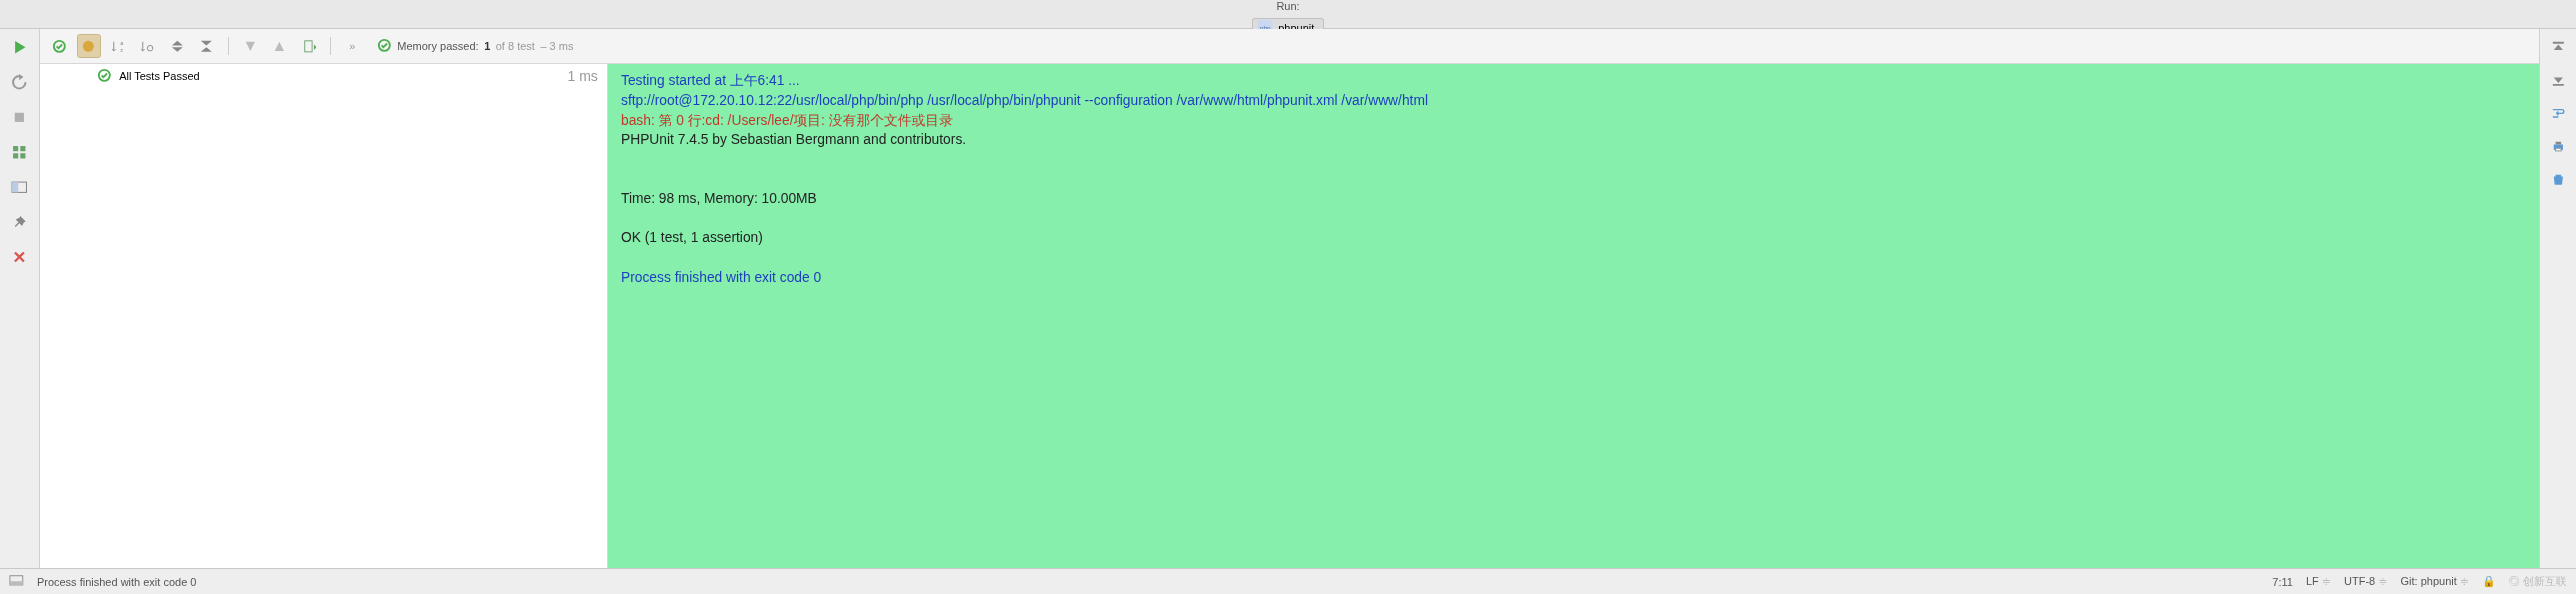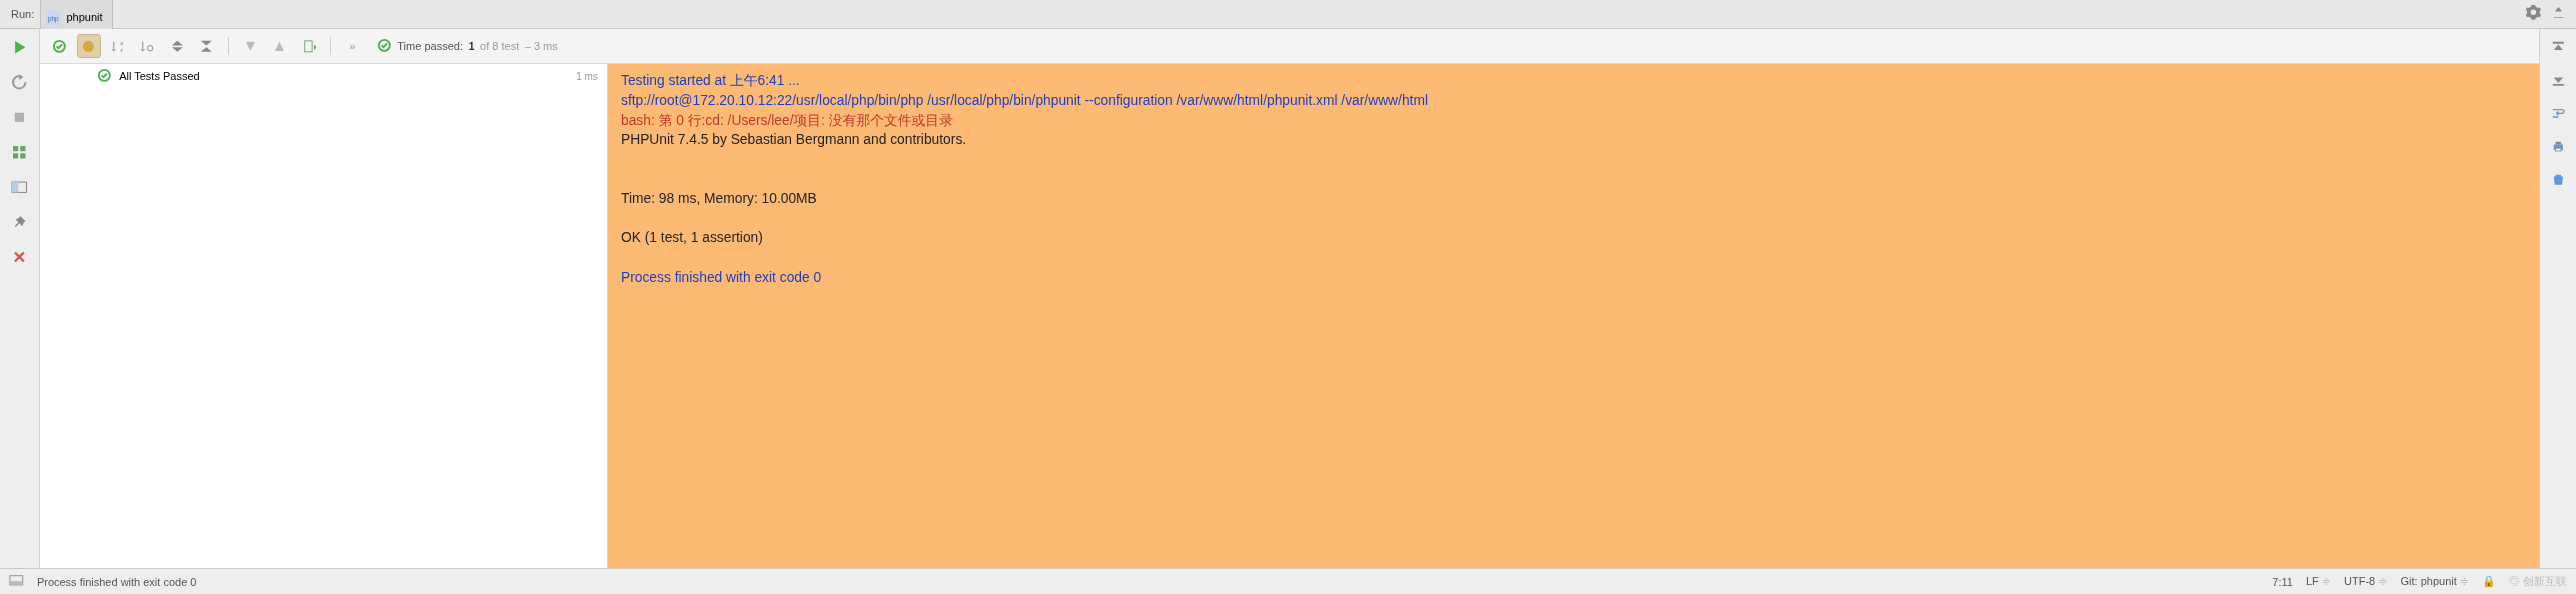--- a/index.html
+++ b/index.html
@@ -1,17 +1,17 @@
 <!DOCTYPE html>
 <html style="font-size:14.7px"><head>
 <meta charset="utf-8">
 <style>
 * { margin:0; padding:0; box-sizing:border-box; font-family:"Lucida Grande","Segoe UI",Arial,sans-serif; }
 body { background:#f2f2f2; color:#000; font-size:11px; width:2576px; height:594px; overflow:hidden; display:flex; flex-direction:column; }
-.topbar { height:29px; background:#e8e8e8; border-bottom:0.9px solid #c8c8c8; display:flex; align-items:center; padding:0 5.5px; }
+.topbar { height:29px; background:#e8e8e8; border-bottom:0.9px solid #c8c8c8; display:flex; align-items:center; padding:0 5.5px;flex-direction:column; }
 .topbar .lbl { color:#555; padding:0 5.5px; }
 .tab { display:flex; align-items:center; background:#dcdcdc; border:0.9px solid #c0c0c0; border-bottom:none; padding:1.8px 9.2px 1.8px 5.5px; height:36px; margin-top:5.5px; border-radius:2.8px 2.8px 0 0; }
 .tab .icon { width:14.7px; height:14.7px; margin-right:5.5px; display:flex; align-items:center; justify-content:center; }
 .spacer { flex:1; }
 .gear { color:#888; font-size:14.7px; padding:0 5.5px; cursor:pointer; }
 .hideico { color:#888; font-size:13px; padding:0 5.5px; cursor:pointer; }
 .main { flex:1; display:flex; min-height:0; }
 .gutter { width:40px; background:#eee; border-right:0.9px solid #d0d0d0; display:flex; flex-direction:column; align-items:center; padding-top:7.3px; gap:13px; }
 .gutter .gbtn { width:22px; height:22px; display:flex; align-items:center; justify-content:center; color:#777; cursor:pointer; font-size:14.7px; }
 .gbtn.green svg { fill:#4caf50; }
@@ -22,22 +22,22 @@
 .tbtn.active { background:#e0cfa8; border:0.9px solid #c9b887; }
 .tbtn svg { width:14.7px; height:14.7px; }
 .summary { display:flex; align-items:center; gap:5.5px; color:#555; margin-left:7.3px; }
 .summary .chk svg { width:14.7px; height:14.7px; }
 .summary b { color:#333; font-weight:600; }
 .summary .dim { color:#999; }
 .body { flex:1; display:flex; min-height:0; }
 .tree { width:568px; border-right:0.9px solid #d8d8d8; background:#fff;padding-left:48px; }
 .treerow { display:flex; align-items:center; padding:3.7px 9.2px; gap:7.3px; }
 .treerow .chk svg { width:14.7px; height:14.7px; }
-.treerow .time { margin-left:auto; color:#999; font-size:10px; }
-.console { flex:1; background:#fdba74; padding:7.3px 13px; font-family:"Menlo","Consolas",monospace; font-size:13.8px; line-height:1.35; overflow:auto; white-space:pre; }
+.treerow .time { margin-left:auto; color:#999; font-size:14px; }
+.console { flex:1; background:#86efac; padding:7.3px 13px; font-family:"Menlo","Consolas",monospace; font-size:13.8px; line-height:1.35; overflow:auto; white-space:pre; }
 .c-blue { color:#1e3fbf; }
 .c-red { color:#c0392b; }
 .c-black { color:#222; }
 .rgutter { width:37px; background:#eee; border-left:0.9px solid #d0d0d0; display:flex; flex-direction:column; align-items:center; padding-top:7.3px; gap:11px; }
 .rgutter .rbtn { width:22px; height:22px; display:flex; align-items:center; justify-content:center; cursor:pointer; }
 .status { height:26px; border-top:0.9px solid #c8c8c8; background:#eee; display:flex; align-items:center; padding:0 9.2px; gap:13px; color:#555; font-size:11px; }
 .status .spacer { flex:1; }
 .sep { color:#bbb; }
 .chk-ok { width:14.7px; height:14.7px; }
 .chk-ok circle { fill:none; stroke:#4caf50; stroke-width:2; }
@@ -164,21 +164,21 @@
             <path fill="#6a9e6a" d="M13 6l3 3-3 3z"></path>
           </svg>
         </span>
       <span style="width:0.9px;height:18.3px;background:#ccc;margin:0 3.7px"></span>
       <span class="tbtn" style="color:#999">»</span>
       <div class="summary">
         <span class="chk"><svg class="chk-ok" viewBox="0 0 16 16">
               <circle cx="8" cy="8" r="6"></circle>
               <path d="M5 8l2 2 4-4"></path>
             </svg></span>
-        <span>Time passed:</span>
+        <span>Memory passed:</span>
         <b>1</b>
         <span class="dim">of 8 test</span>
         <span class="dim">– 3 ms</span>
       </div>
     </div>
 
     <div class="body">
       <div class="tree">
         <div class="treerow">
           <span class="chk"><svg class="chk-ok" viewBox="0 0 16 16">

